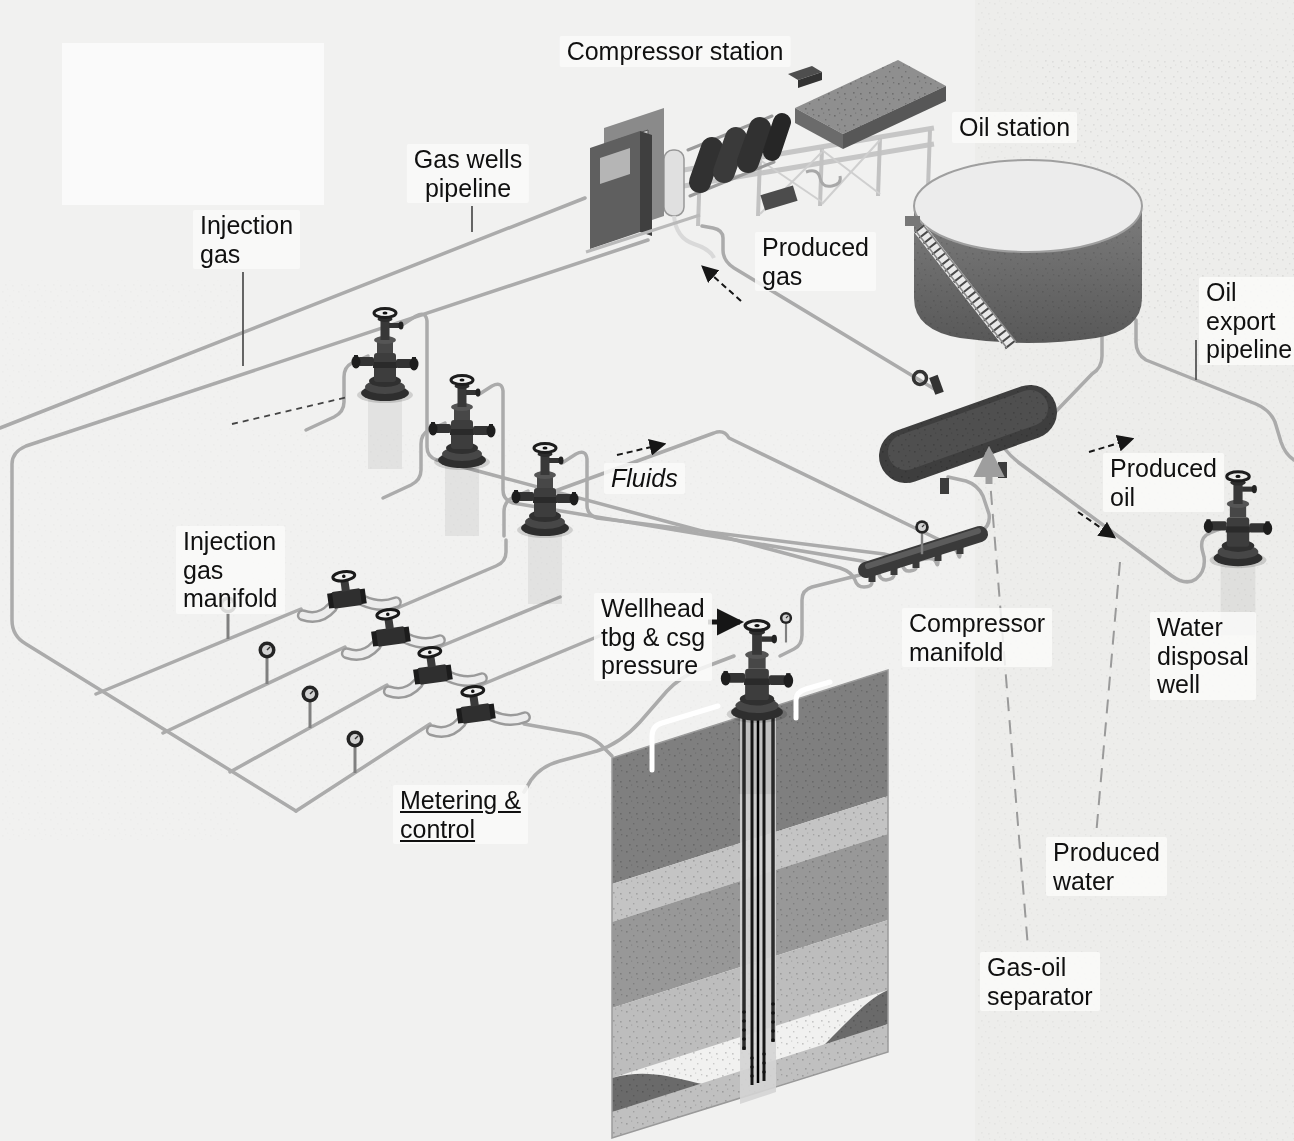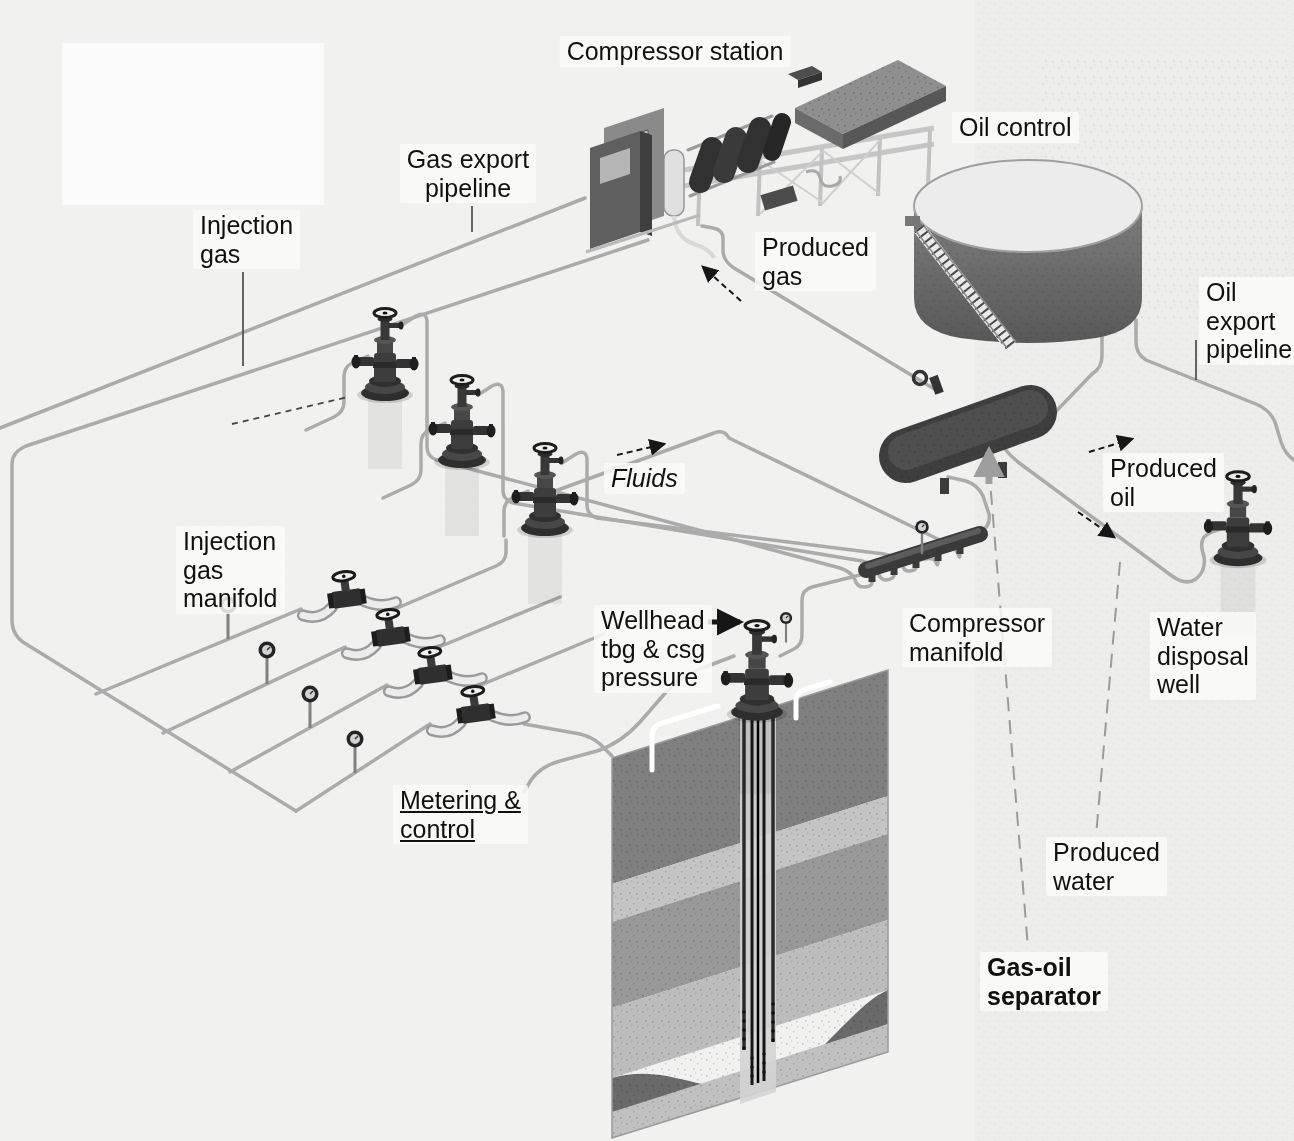--- a/index.html
+++ b/index.html
@@ -304,44 +304,44 @@
     <path d="M 617,455 L 664,444" stroke="#161616" stroke-width="2" stroke-dasharray="6 4" marker-end="url(#mArrow)"></path>
     <path d="M 1089,452 L 1132,439" stroke="#161616" stroke-width="2" stroke-dasharray="6 4" marker-end="url(#mArrow)"></path>
     <path d="M 1078,512 L 1114,537" stroke="#161616" stroke-width="2" stroke-dasharray="6 4" marker-end="url(#mArrow)"></path>
     <path d="M 708,622 L 740,622" stroke="#161616" stroke-width="5" marker-end="url(#mArrowBig)"></path>
     <path d="M 989,484 L 989,452" stroke="#9e9e9e" stroke-width="7" marker-end="url(#mArrowGray)"></path>
   </g>
 </svg>
 
 <div id="labels">
       <div class="lbl center" style="left: 675px; top: 36px;">Compressor station</div>
-      <div class="lbl" style="left: 952px; top: 112px;">Oil control</div>
-      <div class="lbl center" style="left: 468px; top: 144px;">Gas export
+      <div class="lbl" style="left: 952px; top: 112px;">Oil station</div>
+      <div class="lbl center" style="left: 468px; top: 144px;">Gas wells
 pipeline</div>
       <div class="lbl" style="left: 193px; top: 210px;">Injection
 gas</div>
       <div class="lbl" style="left: 755px; top: 232px;">Produced
 gas</div>
       <div class="lbl" style="left: 1158px; top: 277px; margin-left: 41px;">Oil export
 pipeline</div>
       <div class="lbl" style="left: 604px; top: 463px; font-style: italic;">Fluids</div>
       <div class="lbl" style="left: 1103px; top: 453px;">Produced
 oil</div>
       <div class="lbl" style="left: 176px; top: 526px;">Injection
 gas
 manifold</div>
-      <div class="lbl" style="left: 594px; top: 593px; margin-top: 12px;">Wellhead
+      <div class="lbl" style="left: 594px; top: 593px;">Wellhead
 tbg &amp; csg
 pressure</div>
       <div class="lbl" style="left: 902px; top: 608px;">Compressor
 manifold</div>
       <div class="lbl" style="left: 1150px; top: 612px;">Water
 disposal
 well</div>
       <div class="lbl" style="left: 393px; top: 785px; text-decoration: underline;">Metering &amp;
 control</div>
       <div class="lbl" style="left: 1046px; top: 837px;">Produced
 water</div>
-      <div class="lbl" style="left: 980px; top: 952px; font-weight: bold;">Gas-oil
+      <div class="lbl" style="left: 980px; top: 952px;">Gas-oil
 separator</div>
     </div>
 
 </div>
 
 </body></html>

